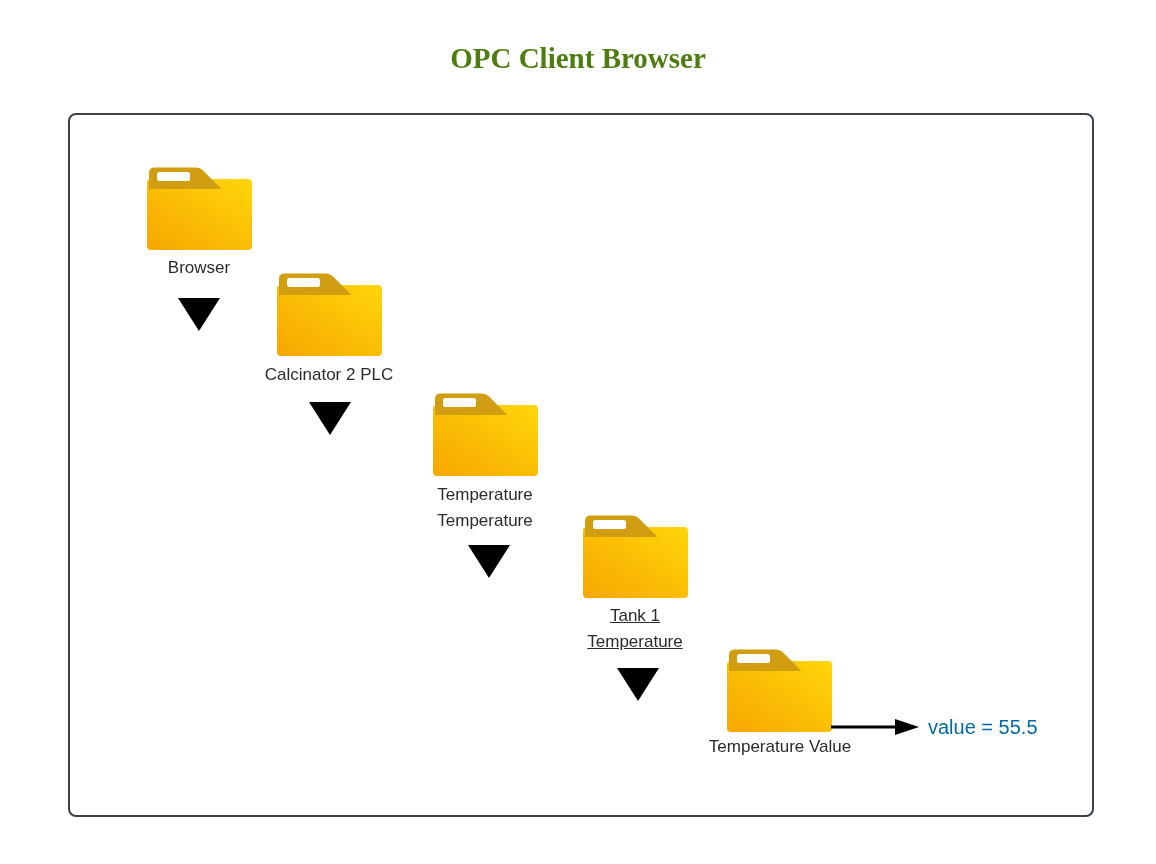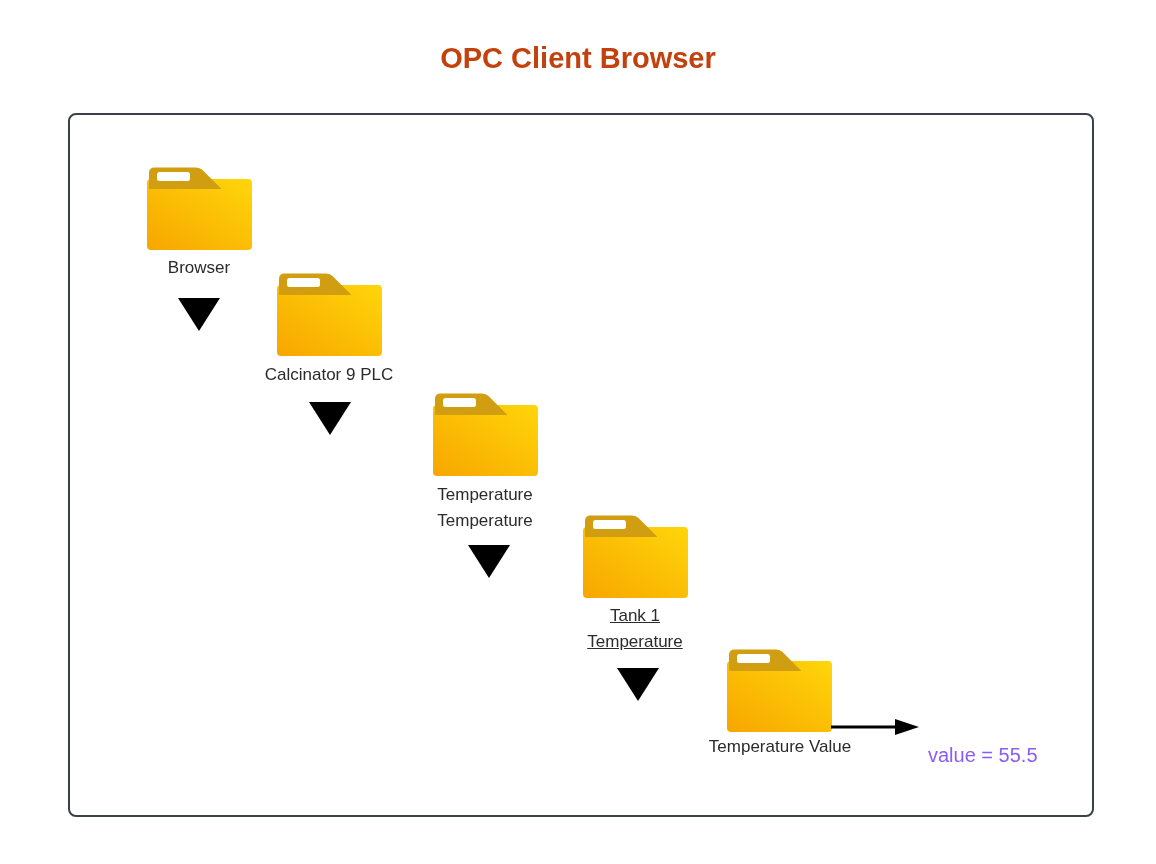--- a/index.html
+++ b/index.html
@@ -9,21 +9,22 @@
     font-family: "Liberation Sans", sans-serif;
     position: relative;
     overflow: hidden;
   }
   .title {
     position: absolute;
     top: 42px; left: 0; width: 100%;
     text-align: center;
     font-size: 29px;
     font-weight: bold;
-    color: #c2410c;
+    color: #4d7c0f;
+    font-family: Liberation Serif, serif;
   }
   .frame {
     position: absolute;
     left: 68px; top: 113px;
     width: 1022px; height: 700px;
     border: 2px solid #3A4149;
     border-radius: 8px;
     background: #ffffff;
   }
   .folder {
@@ -46,23 +47,22 @@
     border-left: 21px solid transparent;
     border-right: 21px solid transparent;
     border-top: 33px solid #000000;
     cursor: pointer;
   }
   .value-arrow { position: absolute; }
   .value-text {
     position: absolute;
     font-size: 20px;
     line-height: 26px;
-    color: #8b5cf6;
+    color: #0369a1;
     white-space: nowrap;
-    margin-top: 28px;
   }
   .defs-svg { position: absolute; width: 0; height: 0; }
 </style>
 </head>
 <body>
 
 <svg class="defs-svg" aria-hidden="true">
   <defs>
     <linearGradient id="folderGrad" x1="0" y1="1" x2="1" y2="0">
       <stop offset="0" stop-color="#F7A600"></stop>
@@ -82,21 +82,21 @@
 
 <svg class="folder" style="left:147px; top:166px;" viewBox="0 0 105 84">
   <use href="#folder-shape" xlink:href="#folder-shape"></use>
 </svg>
 <div class="node-label" style="left:139px; top:255px; width:120px;">Browser</div>
 <div class="expander" style="left:178px; top:298px;"></div>
 
 <svg class="folder" style="left:277px; top:272px;" viewBox="0 0 105 84">
   <use href="#folder-shape" xlink:href="#folder-shape"></use>
 </svg>
-<div class="node-label nowrap" style="left:244px; top:362px; width:170px;">Calcinator 9 PLC</div>
+<div class="node-label nowrap" style="left:244px; top:362px; width:170px;">Calcinator 2 PLC</div>
 <div class="expander" style="left:309px; top:402px;"></div>
 
 <svg class="folder" style="left:433px; top:392px;" viewBox="0 0 105 84">
   <use href="#folder-shape" xlink:href="#folder-shape"></use>
 </svg>
 <div class="node-label" style="left:425px; top:482px; width:120px;">Temperature Temperature</div>
 <div class="expander" style="left:468px; top:545px;"></div>
 
 <svg class="folder" style="left:583px; top:514px;" viewBox="0 0 105 84">
   <use href="#folder-shape" xlink:href="#folder-shape"></use>

